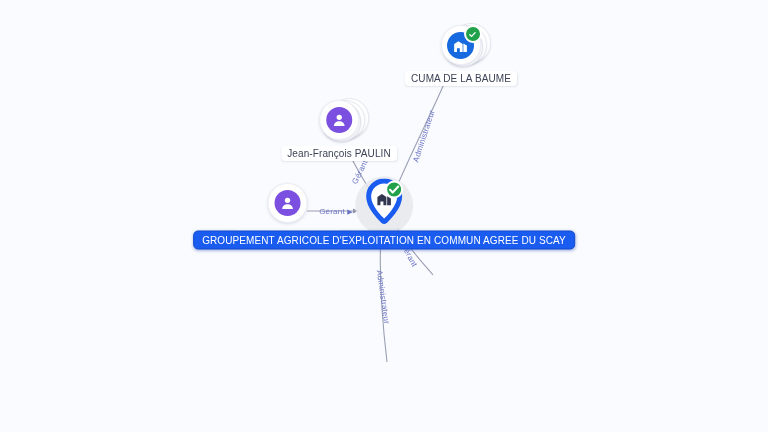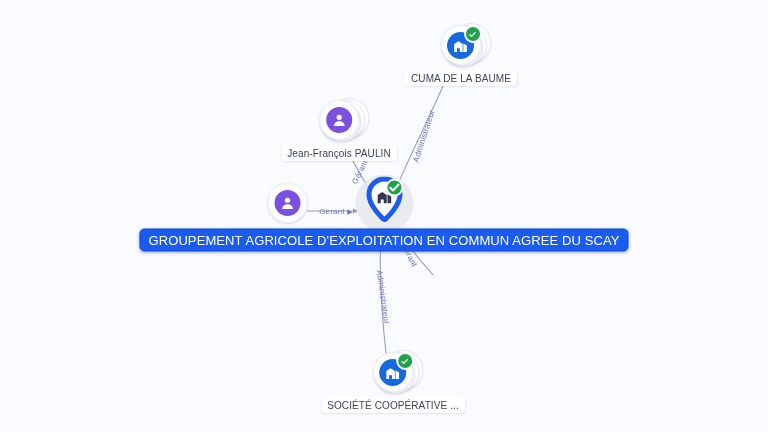--- a/index.html
+++ b/index.html
@@ -157,21 +157,21 @@
     background: #ffffff;
     border-radius: 4px;
     padding: 2px 6px;
     white-space: nowrap;
     box-shadow: 0 1px 2px rgba(30,40,90,.10);
     letter-spacing: .1px;
   }
   .node.selected-label-node .node-label {
     background: #1a5cf0;
     color: #ffffff;
-    font-size: 13px;
+    font-size: 10px;
     padding: 3px 8px;
     border-radius: 5px;
     border: 1px solid #1149cf;
     box-shadow: 0 1px 3px rgba(20,60,180,.35);
     z-index: 40;
     position: relative;
   }
   
   .edge-label {
     position: absolute;
@@ -277,40 +277,20 @@
             <circle cx="12" cy="8" r="4" fill="#ffffff"></circle>
             <path fill="#ffffff" d="M4 21c0-4.4 3.6-7 8-7s8 2.6 8 7H4z"></path>
           </svg>
         </div>
       </div>
     </div>
     <div class="node-label">Michel MENESTRIER</div>
   </div>
 
 
-  <div class="node z-mid" style="left:393px; top:381px;">
-    <div class="node-art">
-      <div class="stack s1"></div>
-      <div class="stack s2"></div>
-      <div class="stack s3"></div>
-      <div class="company-circle">
-        <div class="company-inner">
-          <svg viewBox="0 0 24 24" xmlns="http://www.w3.org/2000/svg">
-            <path fill="#ffffff" d="M3 21V10l6-4 6 4v11h-4v-5H7v5H3zm13 0V9l5 3v9h-5z"></path>
-          </svg>
-        </div>
-        <div class="check-badge">
-          <svg viewBox="0 0 24 24" xmlns="http://www.w3.org/2000/svg">
-            <path fill="none" stroke="#ffffff" stroke-width="3.6" stroke-linecap="round" stroke-linejoin="round" d="M5 12.5l4.5 4.5L19 7"></path>
-          </svg>
-        </div>
-      </div>
-    </div>
-    <div class="node-label">SOCIÉTÉ COOPÉRATIVE ...</div>
-  </div>
 
   <div class="node selected-label-node z-top" style="left:384px; top:212px;">
     <div class="pin-wrap">
       <div class="halo"></div>
       <div class="pin">
         <svg viewBox="0 0 40 50" xmlns="http://www.w3.org/2000/svg">
           <path d="M20 2.5c-8.6 0-15.5 6.9-15.5 15.5 0 10.8 12.4 22.7 14.5 24.6.6.5 1.4.5 2 0
                    2.1-1.9 14.5-13.8 14.5-24.6C35.5 9.4 28.6 2.5 20 2.5z" fill="#ffffff" stroke="#1a5cf0" stroke-width="5"></path>
         </svg>
         <div class="check-badge">

